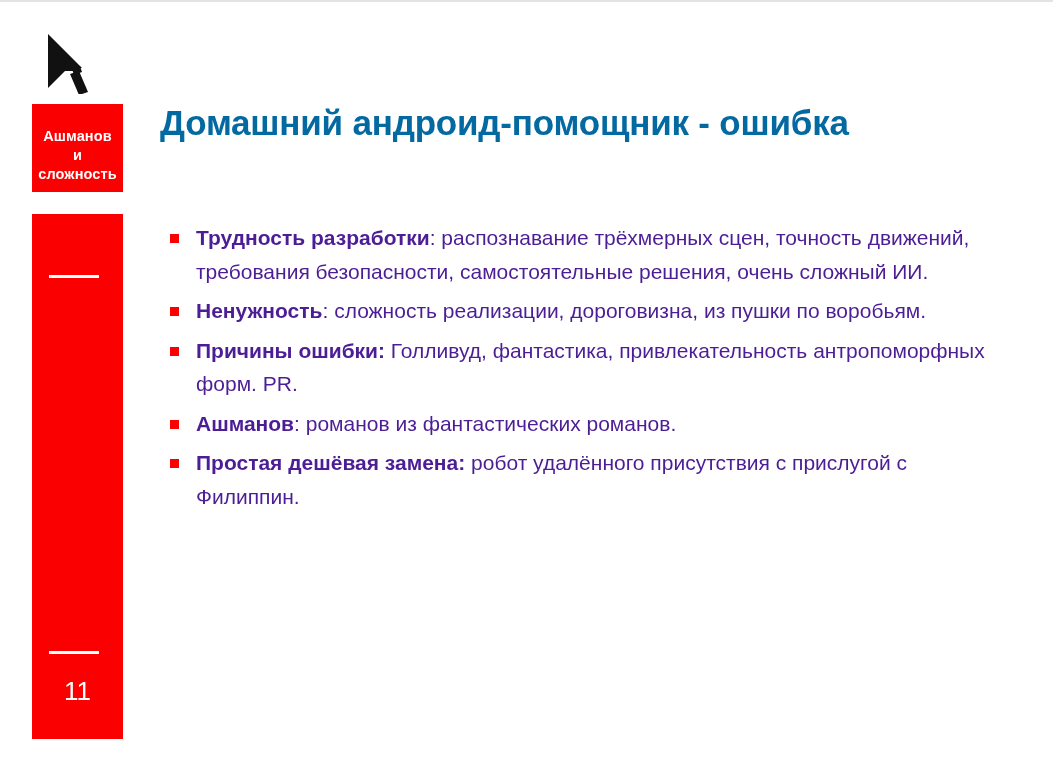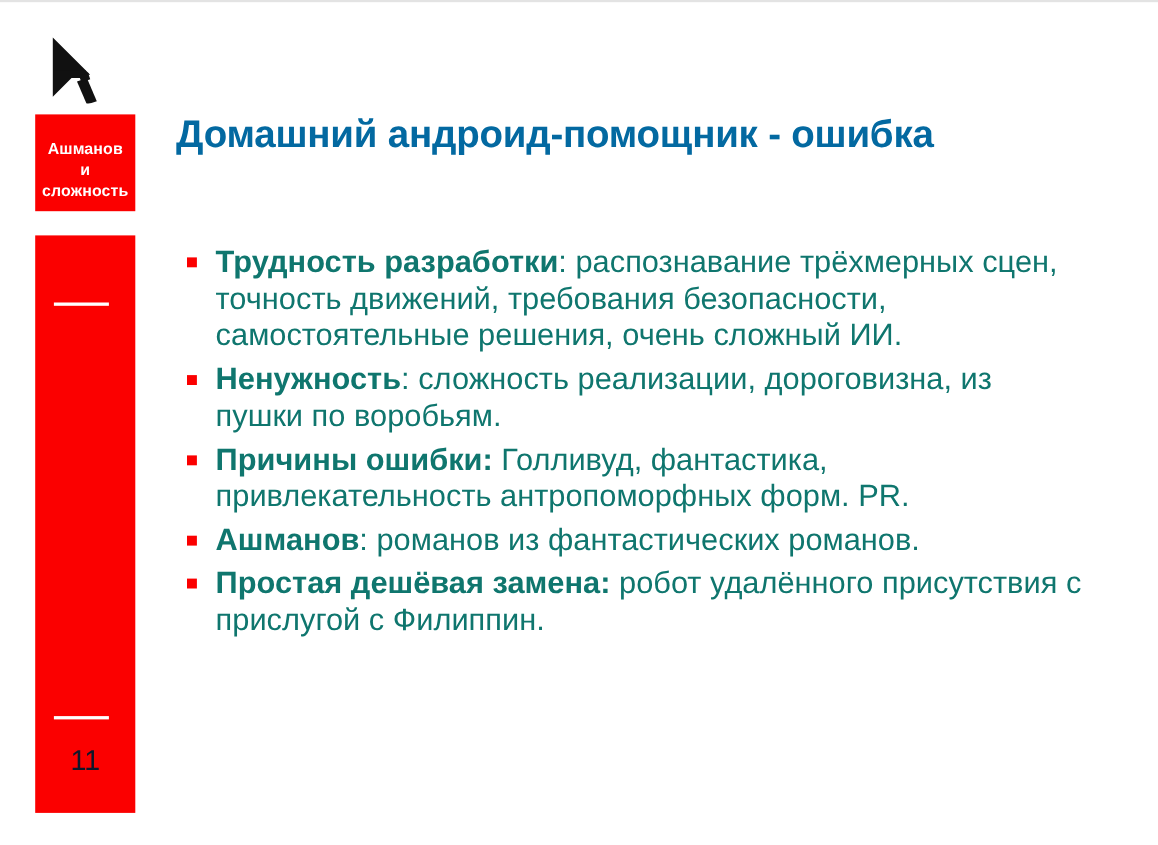--- a/index.html
+++ b/index.html
@@ -68,21 +68,21 @@
     background: #ffffff;
   }
   .rule-top { top: 61px; }
   .rule-bottom { top: 437px; }
   .page-number {
     position: absolute;
     left: 0;
     right: 0;
     top: 462px;
     text-align: center;
-    color: #0f172a;
+    color: #ffffff;
     font-size: 26px;
     line-height: 30px;
     font-weight: normal;
   }
 
   
   .slide-title {
     position: absolute;
     left: 160px;
     top: 100px;
@@ -97,23 +97,23 @@
   .bullet-list {
     position: absolute;
     left: 168px;
     top: 219px;
     width: 820px;
   }
   .bullet-item {
     position: relative;
     padding-left: 28px;
     margin-bottom: 6px;
-    font-size: 28px;
+    font-size: 21px;
     line-height: 33.5px;
-    color: #0f766e;
+    color: #4c1d95;
   }
   .bullet-item .marker {
     position: absolute;
     left: 2px;
     top: 13px;
     width: 9px;
     height: 9px;
     background: #fb0000;
   }
   .bullet-item .lead {

